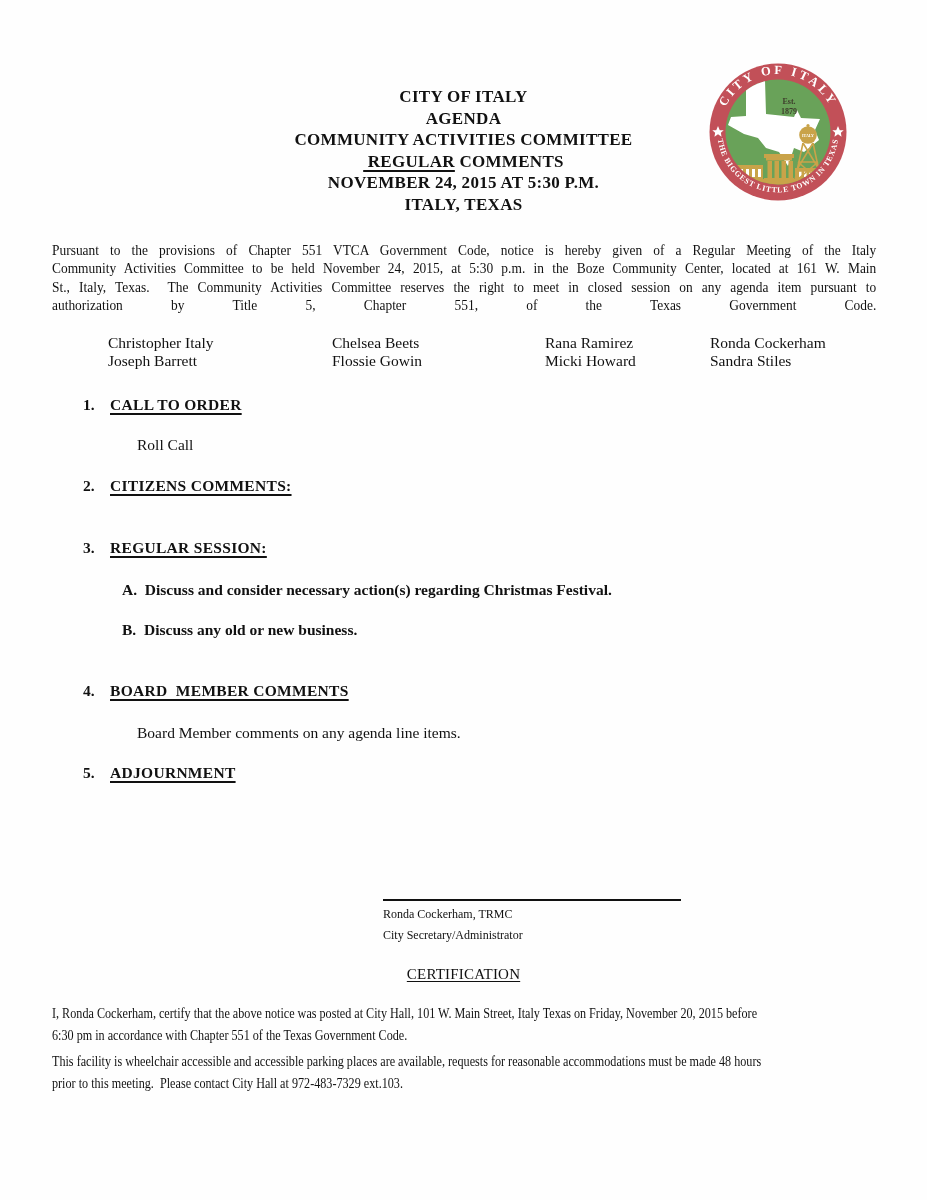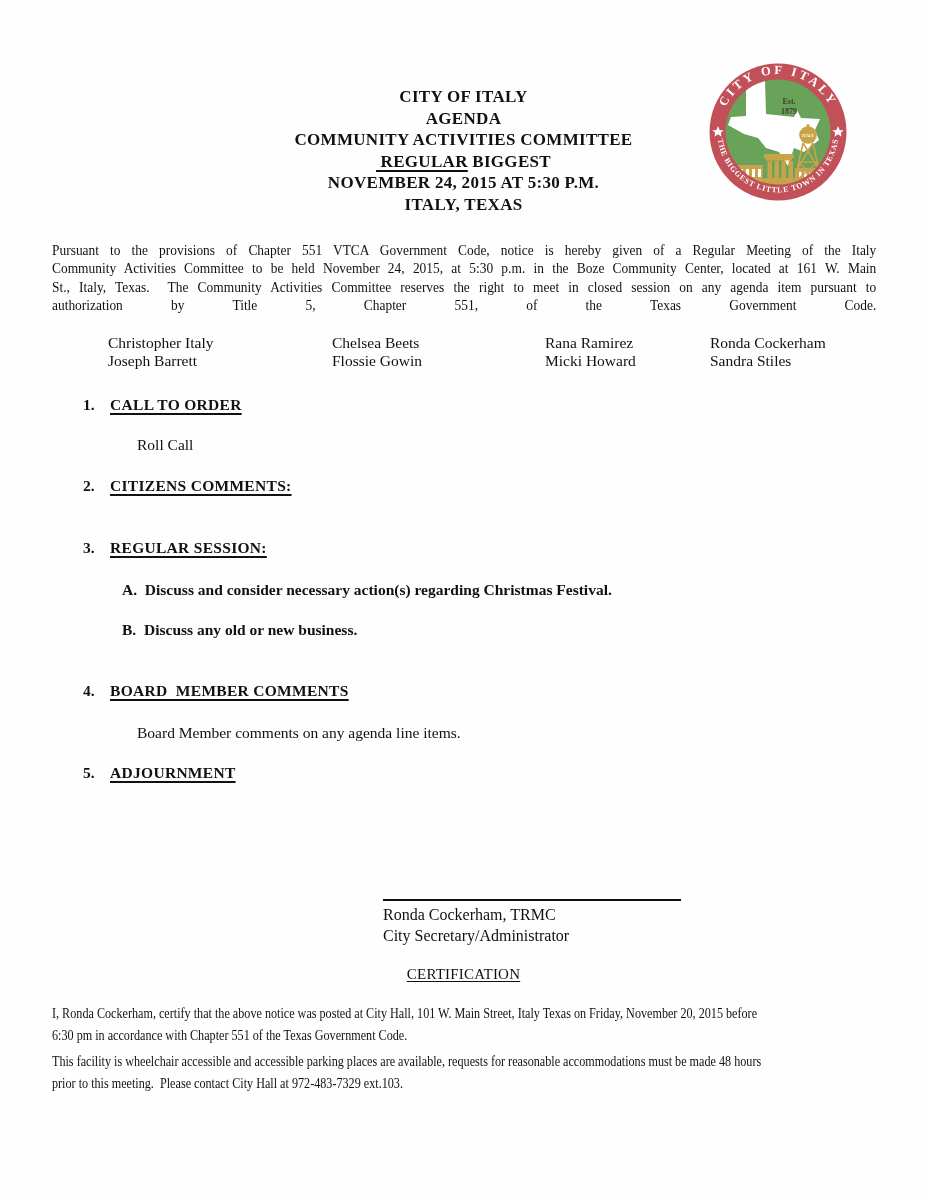--- a/index.html
+++ b/index.html
@@ -67,21 +67,21 @@
   .a-sub { line-height: 20px; }
   .ml137 { margin-left: 137px; }
   .ml122 { margin-left: 122px; font-weight: bold; }
   .mt20 { margin-top: 20px; }
   .mt21 { margin-top: 21px; }
   .mt22 { margin-top: 22px; }
   .mt41 { margin-top: 41px; }
   .mt42 { margin-top: 42px; }
 
   
-  .signature { position: absolute; top: 893px; left: 383px; font-size: 16px; line-height: 21px; }
+  .signature { position: absolute; top: 893px; left: 383px; font-size: 12px; line-height: 21px; }
   .sig-line { width: 298px; height: 8px; border-bottom: 2px solid #111; margin-bottom: 3px; }
 
   
   .cert-heading {
     position: absolute;
     top: 966px; left: 0; right: 0;
     text-align: center;
     font-size: 15px;
     text-decoration: underline;
     text-underline-offset: 2px;
@@ -101,21 +101,21 @@
 </style>
 </head>
 <body>
 
 <div class="page">
 
   <div class="header-text">
     <div>CITY OF ITALY</div>
     <div>AGENDA</div>
     <div>COMMUNITY ACTIVITIES COMMITTEE</div>
-    <div><span class="u-lead">&nbsp;REGULAR</span><span> BIGGEST</span></div>
+    <div><span class="u-lead">&nbsp;REGULAR</span><span> COMMENTS</span></div>
     <div>NOVEMBER 24, 2015 AT 5:30 P.M.</div>
     <div>ITALY, TEXAS</div>
   </div>
 
   <svg class="seal" viewBox="0 0 140 140" aria-hidden="true">
     <defs>
       <clipPath id="sealInner">
           <circle cx="70" cy="70" r="52.5"></circle>
         </clipPath>
       <path id="arcTop" d="M12.9,59.9 A58,58 0 0 1 127.1,59.9" fill="none"></path>

